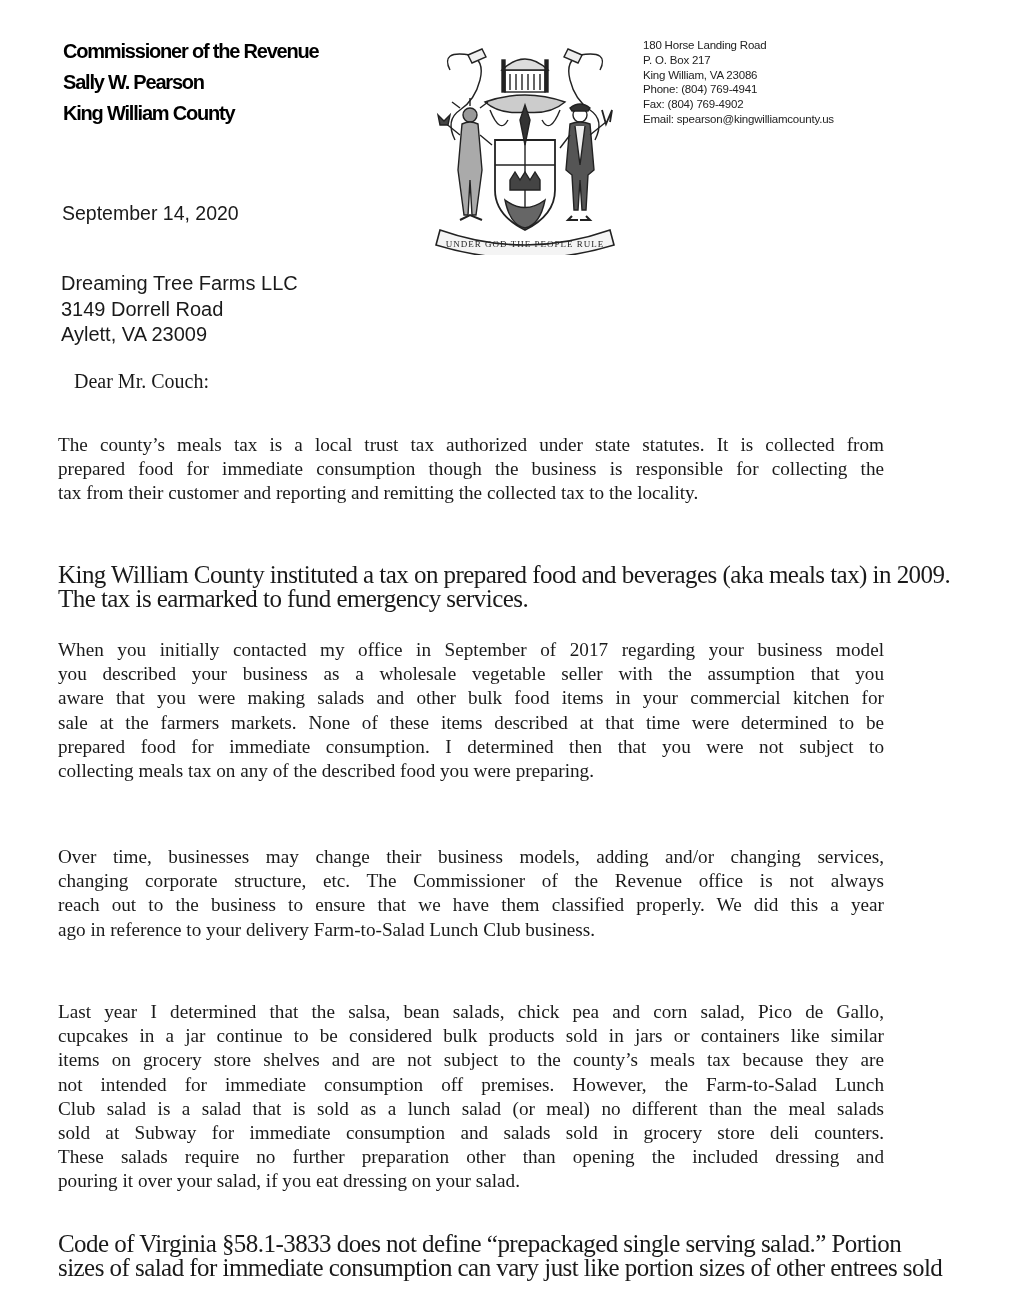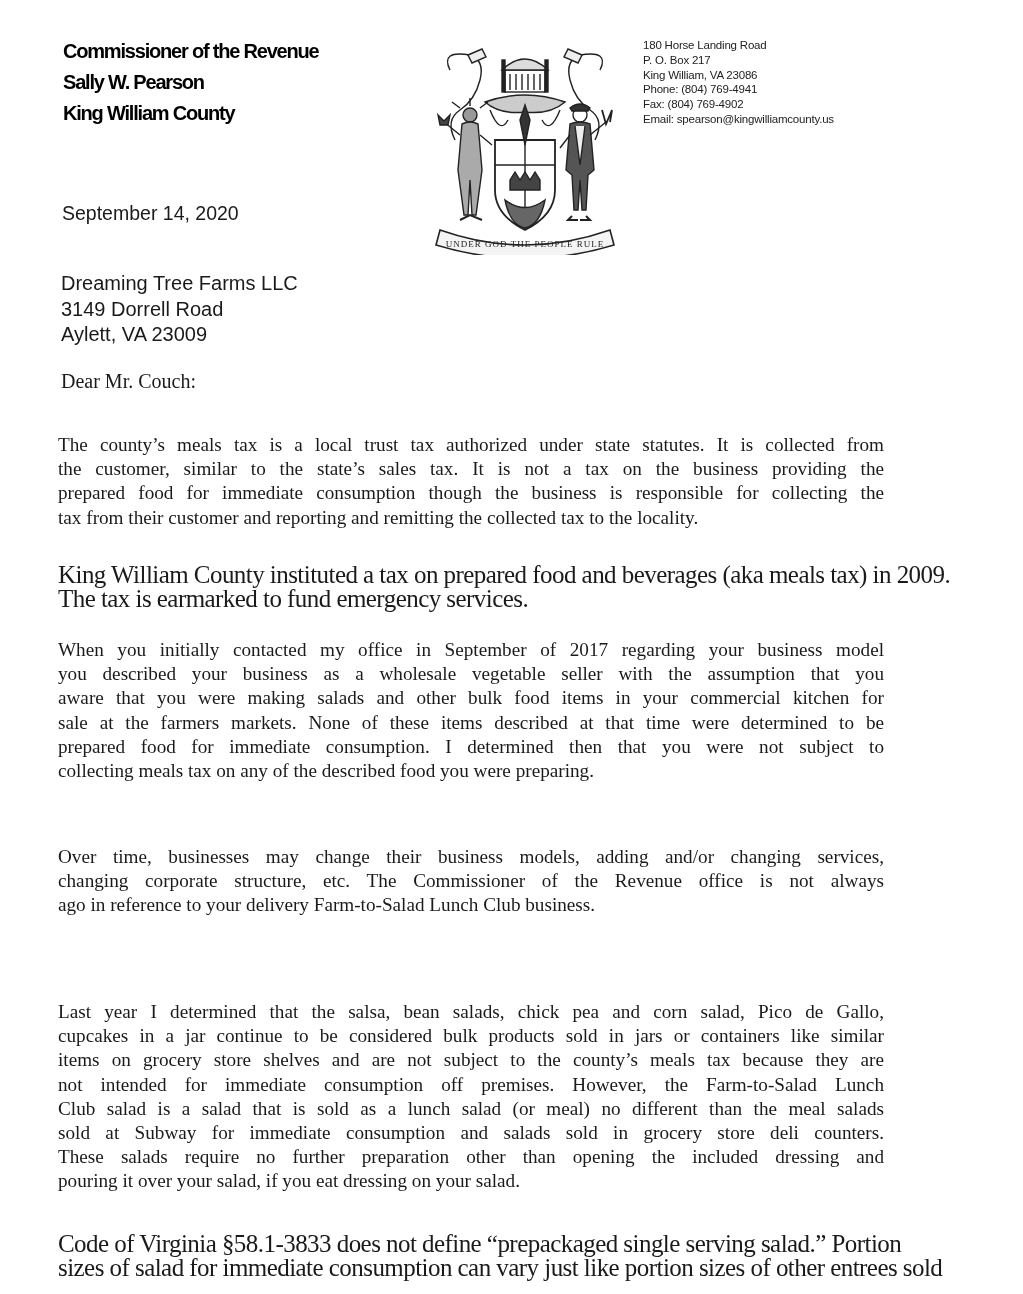--- a/index.html
+++ b/index.html
@@ -63,21 +63,21 @@
       top: 271px;
       font-family: "Liberation Sans", sans-serif;
       font-size: 20px;
       line-height: 25.5px;
       color: #1a1a1a;
     }
     .recipient div { white-space: nowrap; }
 
     .salutation {
       position: absolute;
-      left: 61px;
+      left: 74px;
       top: 370px;
       font-family: "Liberation Serif", serif;
       font-size: 20px;
       color: #1a1a1a;
       white-space: nowrap;
     }
 
     .body-text {
       position: absolute;
       left: 58px;
@@ -183,21 +183,20 @@
 <div class="recipient">
   <div>Dreaming Tree Farms LLC</div>
   <div>3149 Dorrell Road</div>
   <div>Aylett, VA 23009</div>
 </div>
 
 <div class="salutation">Dear Mr. Couch:</div>
 
 <div class="body-text" id="p1">
   <span class="ln">The county’s meals tax is a local trust tax authorized under state statutes.  It is collected from</span>
-  <span class="ln">the customer, similar to the state’s sales tax.  It is not a tax on the business providing the</span>
   <span class="ln">prepared food for immediate consumption though the business is responsible for collecting the</span>
   <span class="ln last">tax from their customer and reporting and remitting the collected tax to the locality.</span>
 </div>
 
 <div class="body-text condensed" id="p2">
   <span class="ln">King William County instituted a tax on prepared food and beverages (aka meals tax) in 2009.</span>
   <span class="ln last">The tax is earmarked to fund emergency services.</span>
 </div>
 
 <div class="body-text" id="p3">
@@ -205,20 +204,21 @@
   <span class="ln">you described your business as a wholesale vegetable seller with the assumption that you</span>
   <span class="ln">aware that you were making salads and other bulk food items in your commercial kitchen for</span>
   <span class="ln">sale at the farmers markets.  None of these items described at that time were determined to be</span>
   <span class="ln">prepared food for immediate consumption.  I determined then that you were not subject to</span>
   <span class="ln last">collecting meals tax on any of the described food you were preparing.</span>
 </div>
 
 <div class="body-text" id="p4">
   <span class="ln">Over time, businesses may change their business models, adding and/or changing services,</span>
   <span class="ln">changing corporate structure, etc.  The Commissioner of the Revenue office is not always</span>
+  <span class="ln">reach out to the business to ensure that we have them classified properly.  We did this a year</span>
   <span class="ln last">ago in reference to your delivery Farm-to-Salad Lunch Club business.</span>
 </div>
 
 <div class="body-text" id="p5">
   <span class="ln">Last year I determined that the salsa, bean salads, chick pea and corn salad, Pico de Gallo,</span>
   <span class="ln">cupcakes in a jar continue to be considered bulk products sold in jars or containers like similar</span>
   <span class="ln">items on grocery store shelves and are not subject to the county’s meals tax because they are</span>
   <span class="ln">not intended for immediate consumption off premises. However, the Farm-to-Salad Lunch</span>
   <span class="ln">Club salad is a salad that is sold as a lunch salad (or meal) no different than the meal salads</span>
   <span class="ln">sold at Subway for immediate consumption and salads sold in grocery store deli counters.</span>

